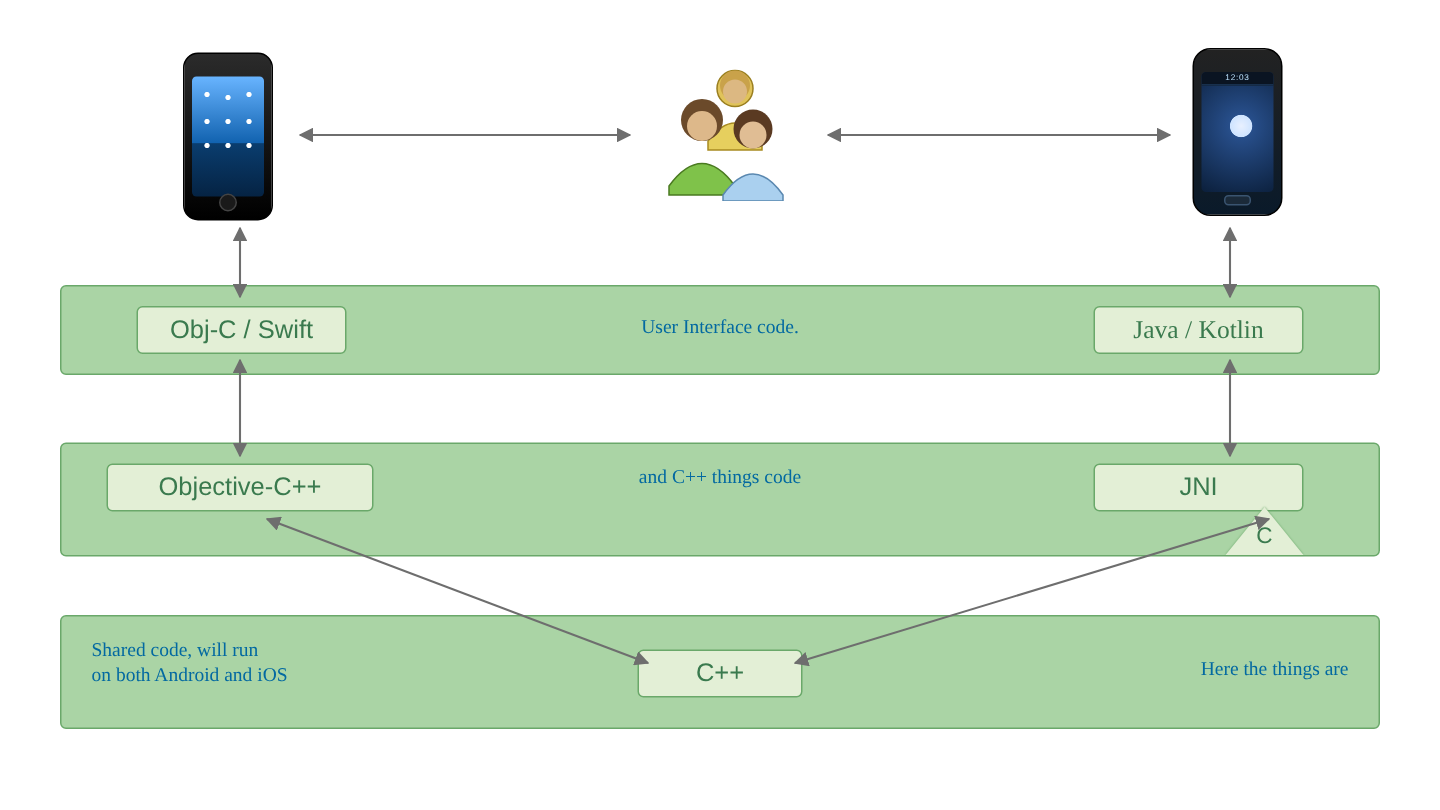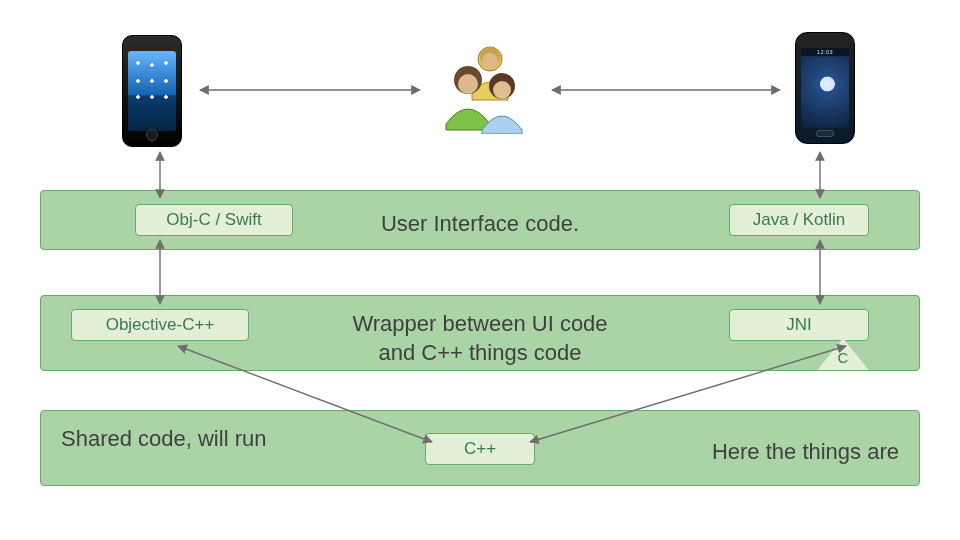--- a/index.html
+++ b/index.html
@@ -31,24 +31,25 @@
     border-radius: 4px;
     display: flex;
     align-items: center;
     justify-content: center;
     font-size: 17px;
     color: #3a7a4e;
     white-space: nowrap;
   }
   .caption {
     position: absolute;
-    font-size: 22px;
+    font-size: 13px;
     line-height: 1.3;
     text-align: center;
-    color: #404040;
+    color: #0369a1;
+    font-family: Liberation Serif, serif;
   }
   .triangle {
     position: absolute;
     width: 0;
     height: 0;
     border-left: 26px solid transparent;
     border-right: 26px solid transparent;
     border-bottom: 32px solid #e3efd6;
     filter: drop-shadow(0 0 0.6px #6aa86a);
   }
@@ -171,40 +172,40 @@
     <circle cx="32" cy="38" r="14" fill="#6b4a2a"></circle>
     <circle cx="32" cy="42" r="10" fill="#ddb88a"></circle>
     <path d="M10 82 q22 -30 44 0 v6 h-44 z" fill="#7fc24a" stroke="#4a7a20" stroke-width="1"></path>
 
     <circle cx="66" cy="44" r="13" fill="#5a3a22"></circle>
     <circle cx="66" cy="48" r="9" fill="#e0bd94"></circle>
     <path d="M46 88 q20 -28 40 0 v4 h-40 z" fill="#aad0ef" stroke="#5a88b0" stroke-width="1"></path>
   </svg>
 
   <div class="layer" style="top:190px; height:60px;">
-    <div class="box" style="left:50px; top:13px; width:158px; height:32px;margin-left:44px;">Obj-C / Swift</div>
+    <div class="box" style="left:50px; top:13px; width:140px; height:32px;">Obj-C / Swift</div>
     <div class="caption" style="left:0; right:0; top:19px;">User Interface code.</div>
-    <div class="box" style="right:50px; top:13px; width:140px; height:32px;">Java / Kotlin</div>
+    <div class="box" style="right:50px; top:13px; width:140px; height:32px;font-family:Liberation Serif, serif;">Java / Kotlin</div>
   </div>
 
   <div class="layer" style="top:295px; height:76px;padding-left:15px;">
     <div class="box" style="left:30px; top:13px; width:178px; height:32px;">Objective-C++</div>
     <div class="caption" style="left:0; right:0; top:14px;">
-      <div>Wrapper between UI code</div>
       <div>and C++ things code</div>
     </div>
     <div class="box" style="right:50px; top:13px; width:140px; height:32px;margin-left:16px;">JNI</div>
     <div class="triangle" style="right:50px; top:42px;">
       <span class="tlabel">C</span>
     </div>
   </div>
 
   <div class="layer" style="top:410px; height:76px;padding-left:24px;">
     <div class="caption" style="left:20px; top:14px; text-align:left;">
       <div>Shared code, will run</div>
+      <div>on both Android and iOS</div>
     </div>
     <div class="box" style="left:50%; top:22px; width:110px; height:32px; transform:translateX(-50%);">C++</div>
     <div class="caption" style="right:20px; top:14px; text-align:right;margin-top:13px;">
       <div>Here the things are</div>
     </div>
   </div>
 
   <svg class="arrows">
     <defs>
       <marker id="ah" viewBox="0 0 10 10" refX="9" refY="5" markerWidth="7" markerHeight="7" orient="auto-start-reverse">

